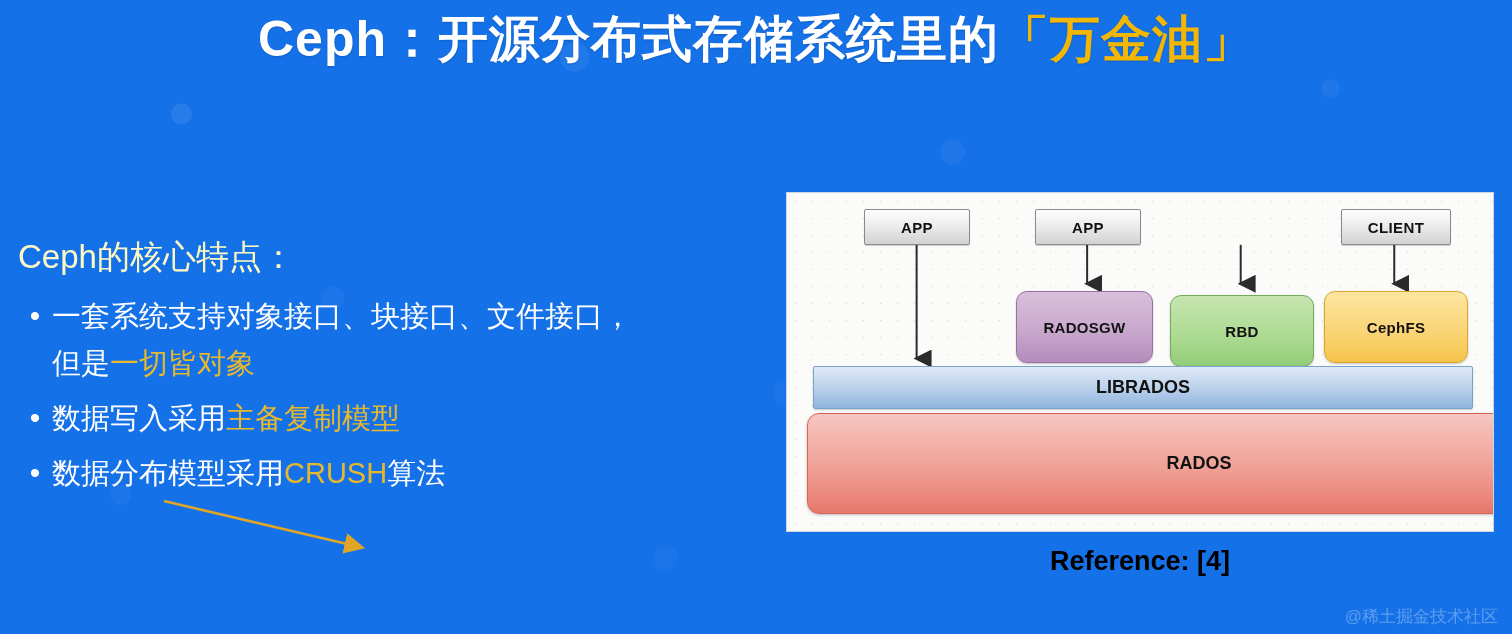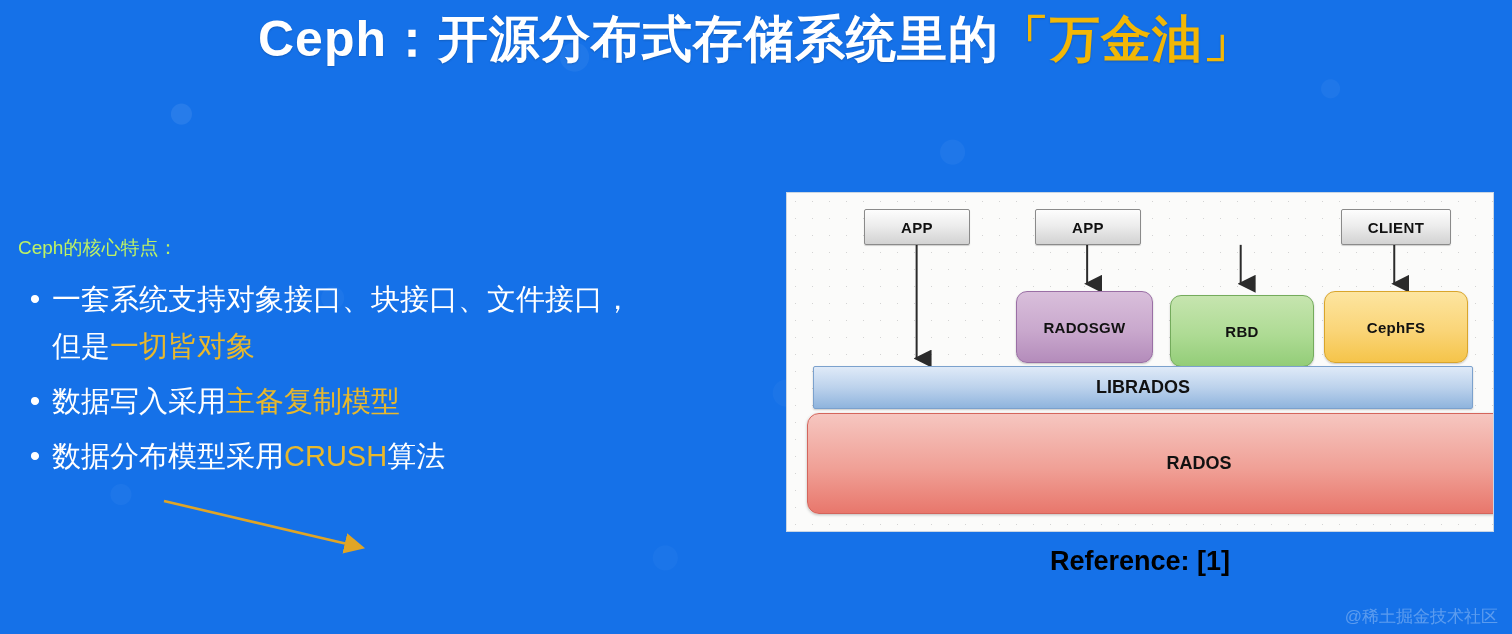--- a/index.html
+++ b/index.html
@@ -48,23 +48,23 @@
   #title .accent { color: #f2b705; font-family: Liberation Serif, serif; }
 
   
   #left-col {
     position: absolute;
     left: 18px; top: 236px;
     width: 700px;
     color: #ffffff;
   }
   #lead-text {
-    font-size: 19px;
+    font-size: 33px;
     line-height: 1.25;
-    color: #bef264;
+    color: #fef9c3;
     margin: 0 0 16px 0;
   }
   .bullet-row {
     display: flex;
     align-items: flex-start;
     margin: 0 0 8px 0;
   }
   .bullet-dot {
     width: 34px;
     flex: 0 0 34px;
@@ -266,17 +266,17 @@
     <div class="dg-box client-box" style="left:554px; top:16px; width:110px;">CLIENT</div>
 
     <div class="dg-box svc-box" id="svc-radosgw" style="left:229px; top:98px; width:137px;">RADOSGW</div>
     <div class="dg-box svc-box" id="svc-rbd" style="left:383px; top:102px; width:144px;">RBD</div>
     <div class="dg-box svc-box" id="svc-cephfs" style="left:537px; top:98px; width:144px;">CephFS</div>
 
     <div class="dg-box" id="bar-librados">LIBRADOS</div>
     <div class="dg-box" id="bar-rados">RADOS</div>
   </div>
 
-  <div id="reference">Reference: [1]</div>
+  <div id="reference">Reference: [4]</div>
 
   <div id="watermark">@稀土掘金技术社区</div>
 
 </div>
 
 </body></html>

